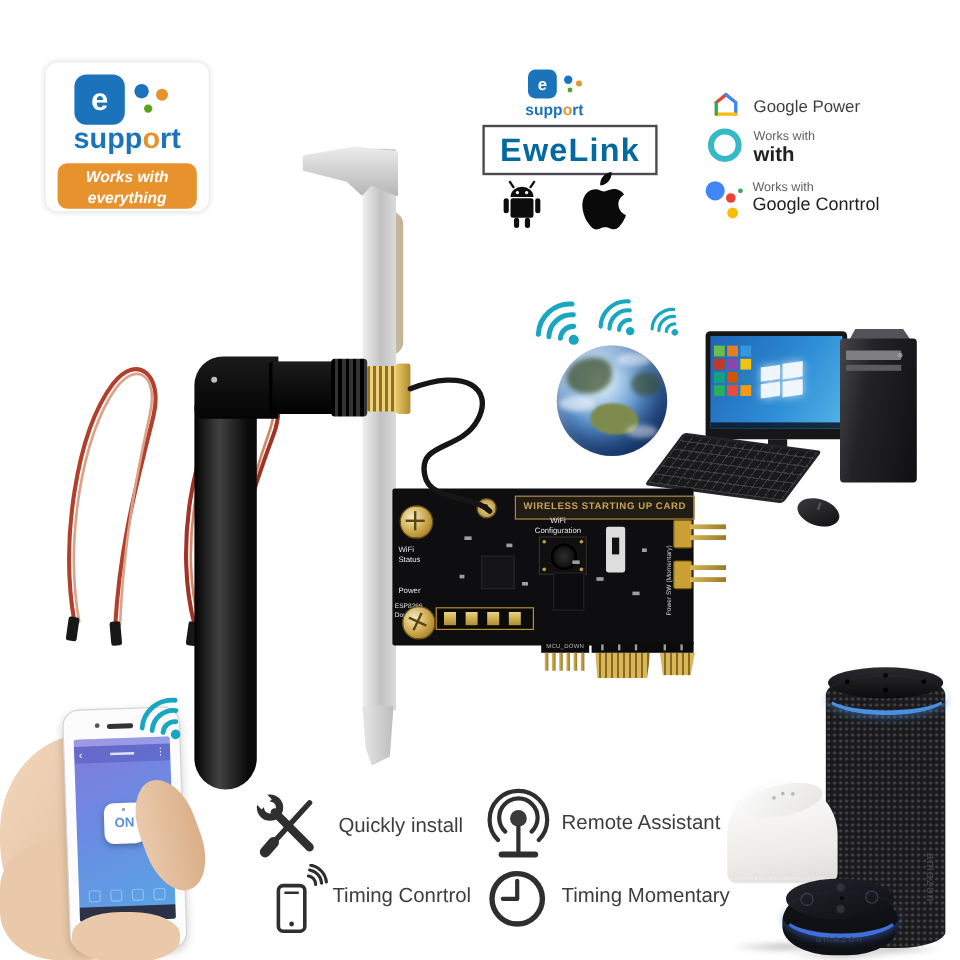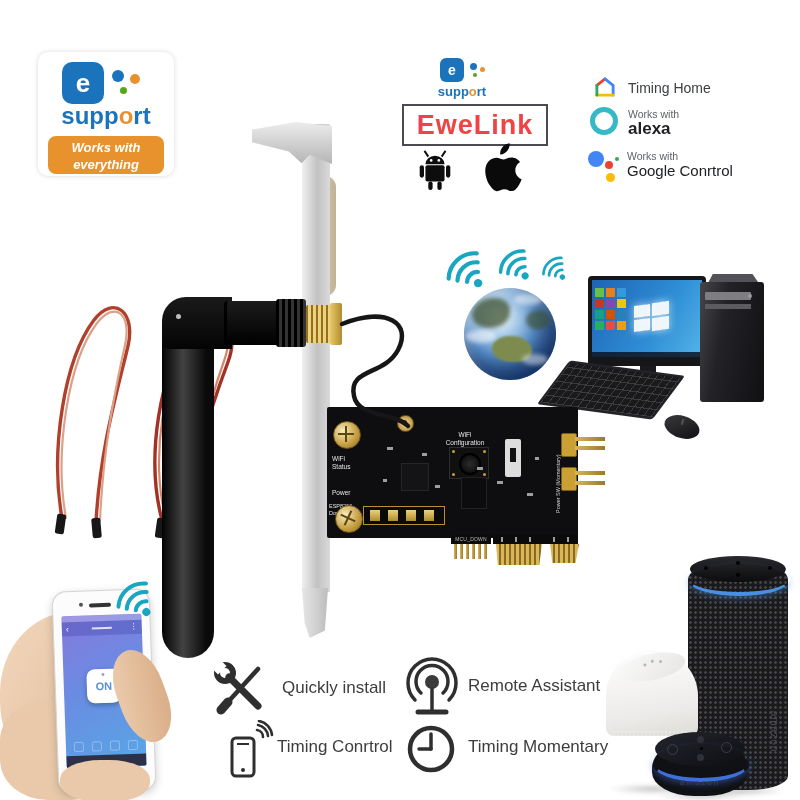--- a/index.html
+++ b/index.html
@@ -11,21 +11,21 @@
         box-shadow:0 0 5px rgba(0,0,0,.15);}
   .esq{background:#1b74bb;border-radius:10px;color:#fff;font-weight:bold;
        display:flex;align-items:center;justify-content:center;}
   .dot{border-radius:50%;}
   .brandtxt{color:#1b74bb;font-weight:bold;letter-spacing:0px;}
   .brand-o{color:#e8922d;}
   .tagbox{background:#e8922d;border-radius:8px;color:#fff;font-style:italic;font-weight:bold;
           text-align:center;font-size:13px;line-height:1.3;padding-top:4px;}
   
   .ewebox{left:402px;top:104px;width:142px;height:38px;border:2px solid #4a4a52;background:#fff;
-          color:#ef4444;font-size:27px;font-weight:600;letter-spacing:1px;text-align:center;line-height:38px;}
+          color:#0369a1;font-size:27px;font-weight:600;letter-spacing:1px;text-align:center;line-height:38px;}
   
   .cmp-l1{font-size:10.5px;color:#5f6368;}
   .cmp-gh{font-size:14px;color:#3c4043;}
   .alexa{font-size:17px;font-weight:bold;color:#202124;line-height:1;}
   .ga{font-size:15px;font-weight:500;color:#202124;line-height:1.1;}
   
   #pcb{left:327px;top:407px;width:251px;height:131px;background:#0e0e10;border-radius:2px;z-index:5;}
   #pcb .t{position:absolute;color:#e6e6e6;line-height:1.2;}
   .goldpin{background:linear-gradient(90deg,#d9b65c,#9a7a26);position:absolute;height:4px;}
   .sk{position:absolute;background:#cfcfcf;opacity:.75;}
@@ -89,25 +89,25 @@
       <path d="M38.5 30.5c.1-6 5-8.9 5.2-9-2.8-4.2-7.2-4.8-8.8-4.9-3.7-.4-7.3 2.2-9.2 2.2-1.9 0-4.8-2.1-7.9-2.1-4.1.1-7.9 2.4-10 6.1-4.3 7.4-1.1 18.4 3.1 24.4 2 2.9 4.5 6.2 7.7 6.1 3.1-.1 4.3-2 8-2s4.8 2 8 1.9c3.3-.1 5.4-3 7.4-5.9 2.4-3.4 3.3-6.7 3.4-6.9-.1-.1-6.8-2.7-6.9-9.9z"></path>
     </g>
   </svg>
 
   <svg class="abs" style="left:592px;top:74px;" width="26" height="26" viewBox="0 0 24 24" fill="none" stroke-width="2.6" stroke-linecap="round">
     <path d="M4.5 10.5 L12 4.5" stroke="#ea4335"></path>
     <path d="M12 4.5 L19.5 10.5 L19.5 19.5" stroke="#4285f4"></path>
     <path d="M19.5 19.5 L4.5 19.5" stroke="#fbbc05"></path>
     <path d="M4.5 19.5 L4.5 10.5" stroke="#34a853"></path>
   </svg>
-  <div class="abs cmp-gh" style="left:628px;top:80px;">Timing Home</div>
+  <div class="abs cmp-gh" style="left:628px;top:80px;">Google Power</div>
 
   <div class="abs" style="left:590px;top:107px;width:28px;height:28px;border:5px solid #35b9c6;border-radius:50%;box-sizing:border-box;"></div>
   <div class="abs cmp-l1" style="left:628px;top:108px;">Works with</div>
-  <div class="abs alexa" style="left:628px;top:120px;">alexa</div>
+  <div class="abs alexa" style="left:628px;top:120px;">with</div>
 
   <div class="abs" style="left:588px;top:149px;width:36px;height:36px;">
     <div class="abs dot" style="left:0;top:2px;width:16px;height:16px;background:#4285f4;"></div>
     <div class="abs dot" style="left:17px;top:12px;width:8px;height:8px;background:#ea4335;"></div>
     <div class="abs dot" style="left:27px;top:8px;width:4px;height:4px;background:#34a853;"></div>
     <div class="abs dot" style="left:18px;top:24px;width:9px;height:9px;background:#fbbc05;"></div>
   </div>
   <div class="abs cmp-l1" style="left:627px;top:150px;">Works with</div>
   <div class="abs ga" style="left:627px;top:163px;">Google Conrtrol</div>
 
@@ -145,20 +145,22 @@
   <div class="abs" style="left:306px;top:305px;width:26px;height:38px;z-index:4;border-radius:2px;
        background:repeating-linear-gradient(90deg,#93701f 0 2px,#ecd27c 2px 5px);"></div>
   <div class="abs" style="left:330px;top:303px;width:12px;height:42px;z-index:4;border-radius:2px;
        background:linear-gradient(90deg,#e7c96a,#b08b2e);"></div>
 
   <svg class="abs" style="left:336px;top:298px;z-index:6;" width="120" height="140" viewBox="0 0 120 140" fill="none">
     <path d="M6 26 C52 8 76 26 62 52 C48 78 12 70 18 98 C22 120 58 114 72 128" stroke="#161616" stroke-width="4.5" stroke-linecap="round"></path>
   </svg>
 
   <div class="abs" id="pcb">
+    <div class="abs" style="left:102px;top:6px;width:148px;height:18px;border:1.5px solid #a8874a;background:rgba(120,95,40,.18);
+         color:#c9a355;font-size:8px;font-weight:bold;letter-spacing:.5px;text-align:center;line-height:16px;">WIRELESS STARTING UP CARD</div>
     <div class="abs" style="left:70px;top:8px;width:15px;height:15px;border-radius:50%;border:1px solid #6e531a;
          background:radial-gradient(#f2dc96,#a57f2c);">
       <div class="abs dot" style="left:4px;top:4px;width:5px;height:5px;background:#3a2e10;"></div>
     </div>
     <div class="t" style="left:104px;top:24px;width:68px;text-align:center;font-size:6.5px;">
       <div>WiFi</div>
       <div>Configuration</div>
     </div>
     <div class="abs" style="left:122px;top:40px;width:38px;height:30px;background:#101010;border:1px solid #2e2e2e;">
       <div class="abs dot" style="left:2px;top:2px;width:3px;height:3px;background:#caa035;"></div>

